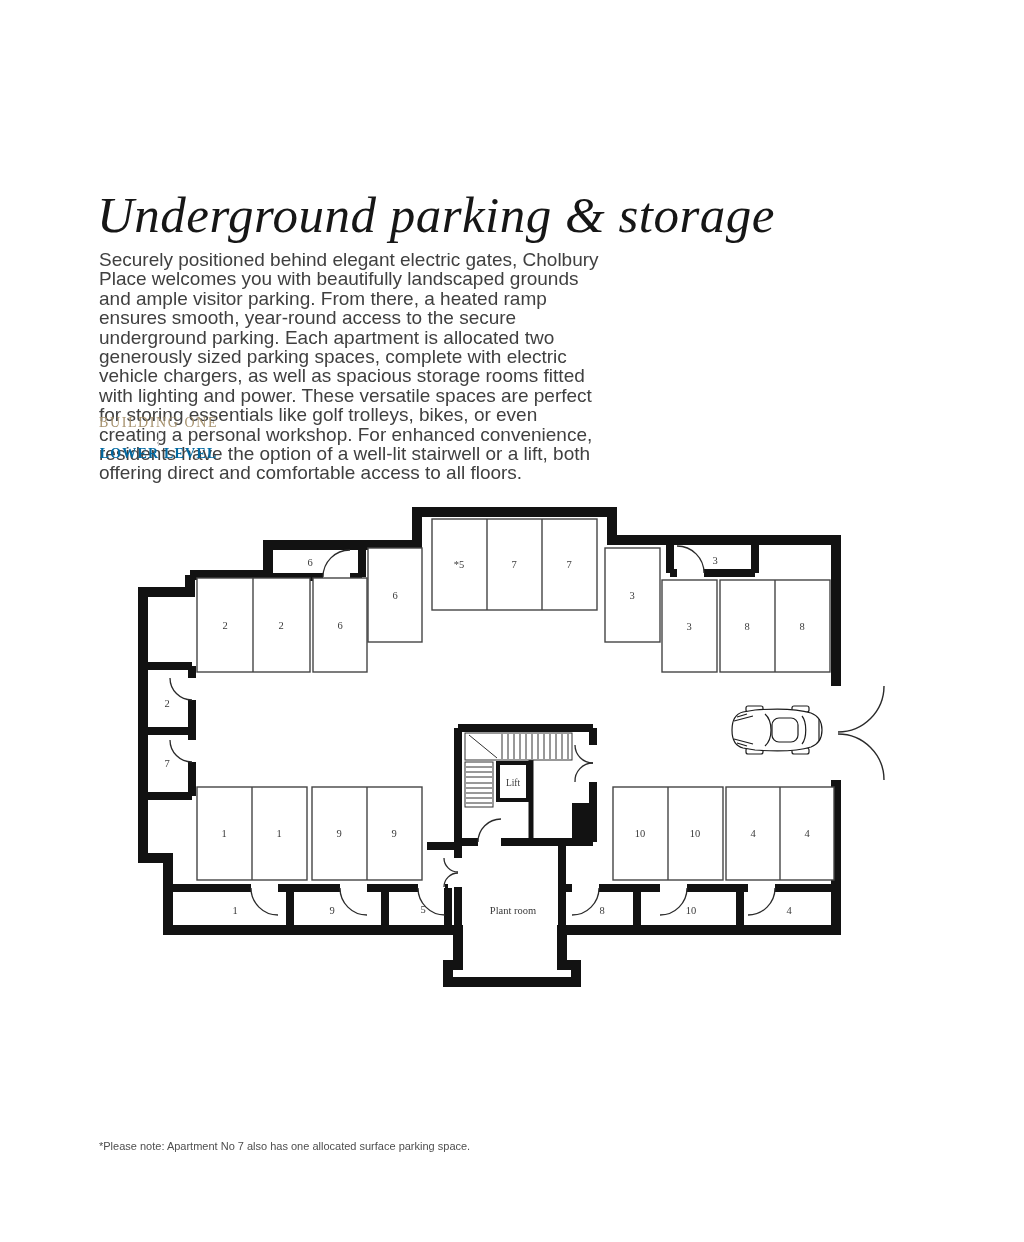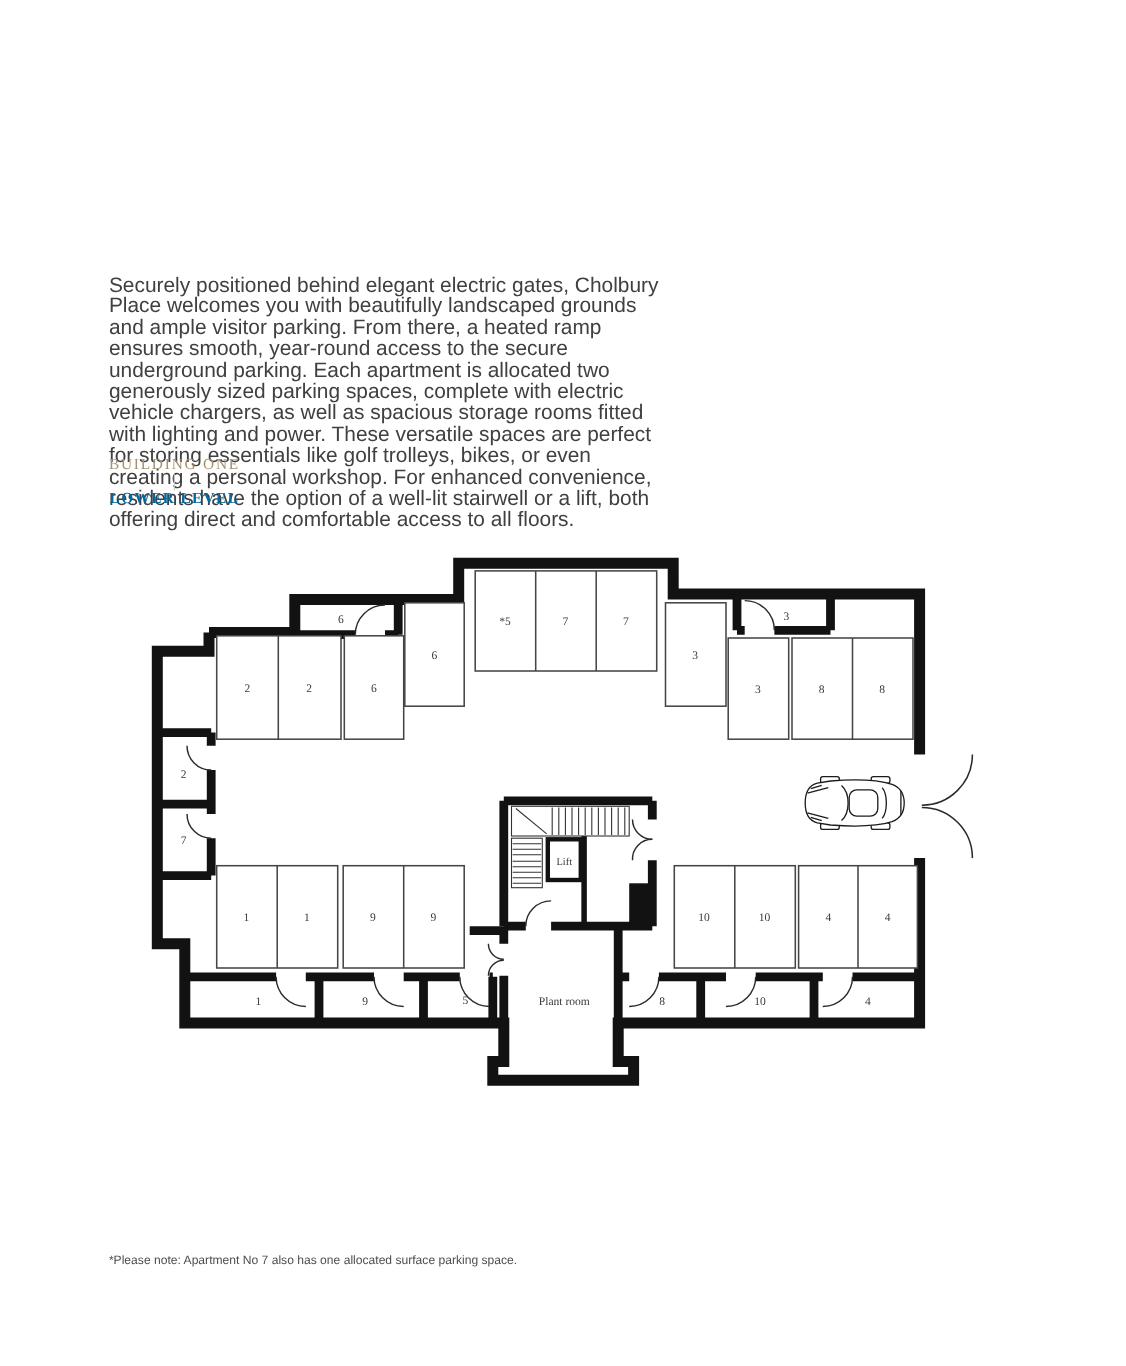--- a/index.html
+++ b/index.html
@@ -19,20 +19,21 @@
   .plan-wrap{position:absolute;left:135px;top:495px;width:770px;height:500px;}
   svg text{font-family:"Liberation Serif",serif;fill:#3a3a3a;}
   .lbl{font-size:10.5px;text-anchor:middle;}
   .lbl-sm{font-size:9.5px;text-anchor:middle;}
 </style>
 </head>
 <body>
 
 <div class="page">
 
+  <h1 class="title">Underground parking &amp; storage</h1>
 
   <p class="intro">Securely positioned behind elegant electric gates, Cholbury Place welcomes you with beautifully landscaped grounds and ample visitor parking. From there, a heated ramp ensures smooth, year-round access to the secure underground parking. Each apartment is allocated two generously sized parking spaces, complete with electric vehicle chargers, as well as spacious storage rooms fitted with lighting and power. These versatile spaces are perfect for storing essentials like golf trolleys, bikes, or even creating a personal workshop. For enhanced convenience, residents have the option of a well-lit stairwell or a lift, both offering direct and comfortable access to all floors.</p>
 
   <div class="section-head">
     <span class="building" style="color: rgb(166, 145, 109);">BUILDING ONE</span>
     <span class="divider"></span>
     <span class="level">LOWER LEVEL</span>
   </div>
 
   <div class="plan-wrap">

